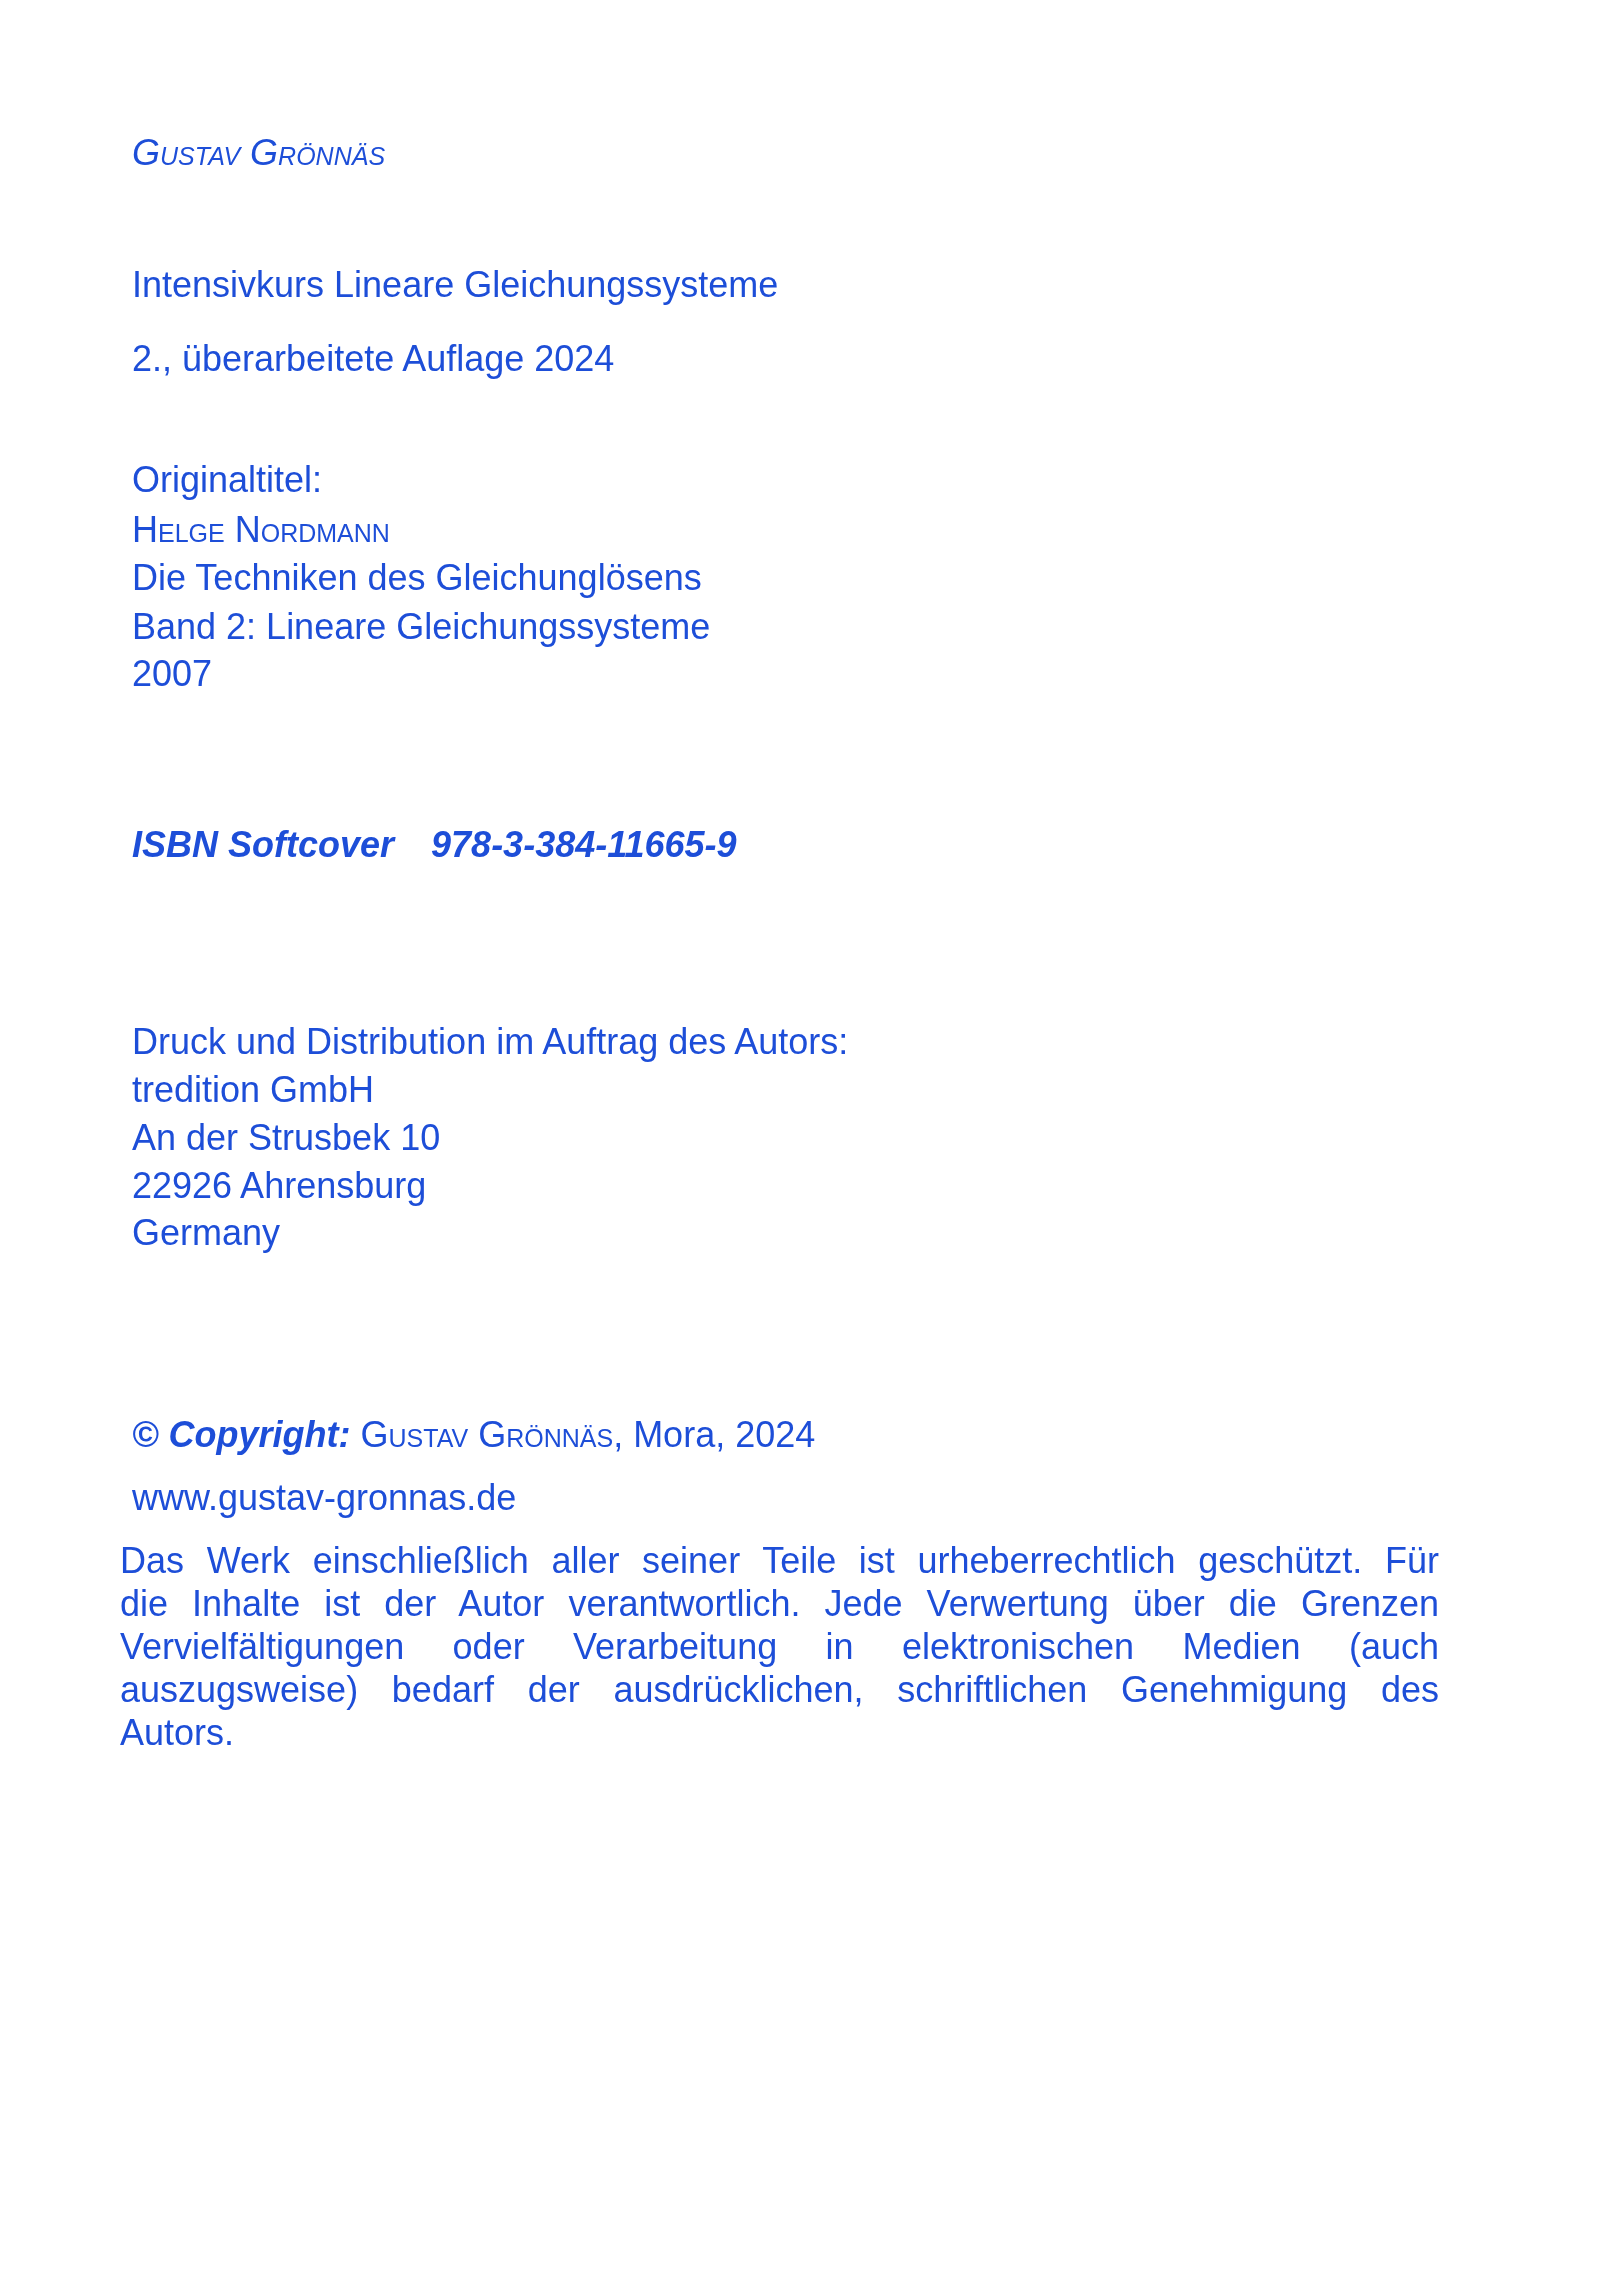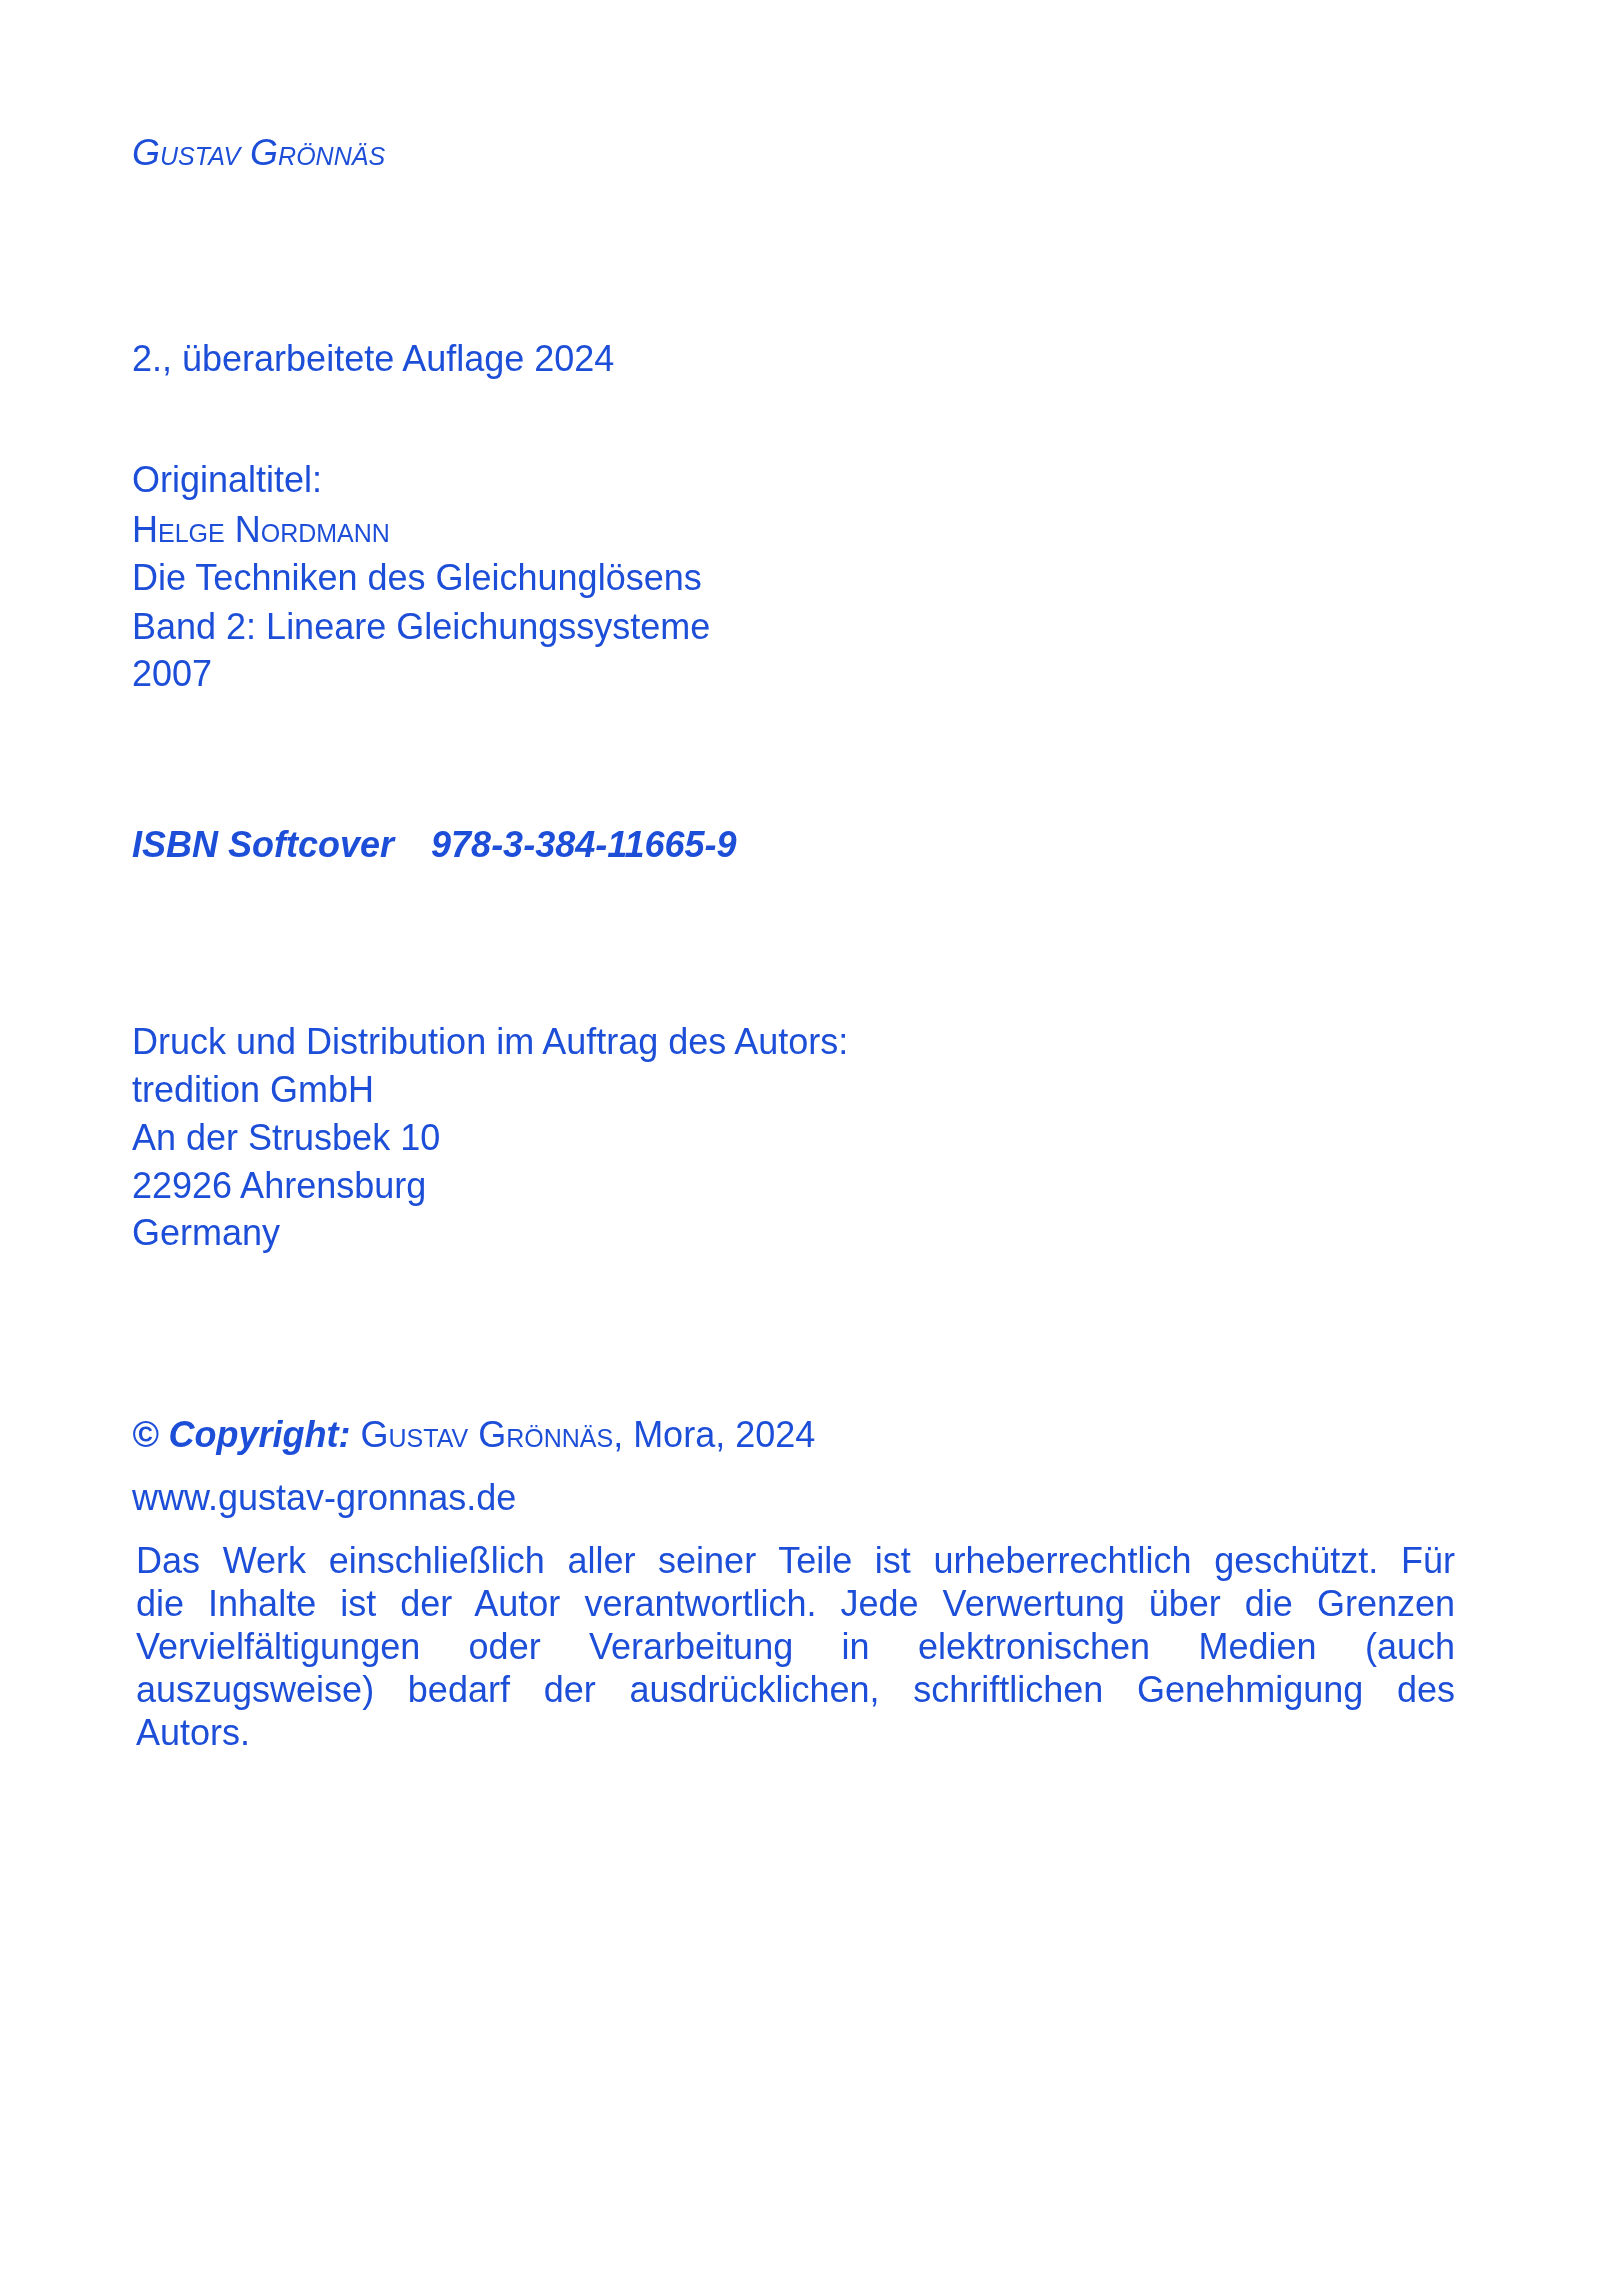--- a/index.html
+++ b/index.html
@@ -25,41 +25,42 @@
   }
   .smallcaps { font-variant: small-caps; }
   .italic { font-style: italic; }
   .bold { font-weight: bold; font-style: italic; }
   .isbn-gap {
     display: inline-block;
     width: 37px;
   }
   .notice {
     position: absolute;
-    left: 136px;
+    left: 120px;
     top: 1539px;
     width: 1319px;
   }
   .notice-line {
     line-height: 43px;
     text-align: justify;
     text-align-last: justify;
   }
   .notice-line.last {
     text-align: right;
     text-align-last: left;
   }
 </style>
 </head>
 <body>
 
 <div class="page">
 
   <div class="line smallcaps italic" style="top:131px">Gustav Grönnäs</div>
 
+  <div class="line" style="top:263px">Intensivkurs Lineare Gleichungssysteme</div>
 
   <div class="line" style="top:337px">2., überarbeitete Auflage 2024</div>
 
   <div class="line" style="top:458px">Originaltitel:</div>
 
   <div class="line smallcaps" style="top:508px">Helge Nordmann</div>
 
   <div class="line" style="top:556px">Die Techniken des Gleichunglösens</div>
 
   <div class="line" style="top:605px">Band 2: Lineare Gleichungssysteme</div>

